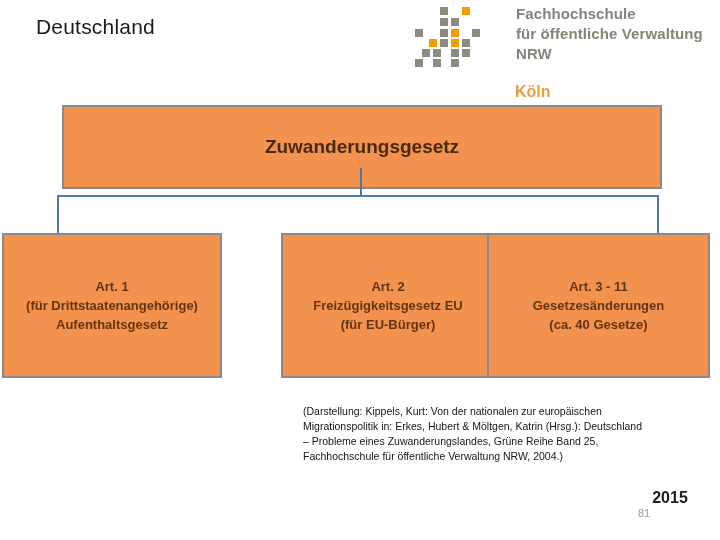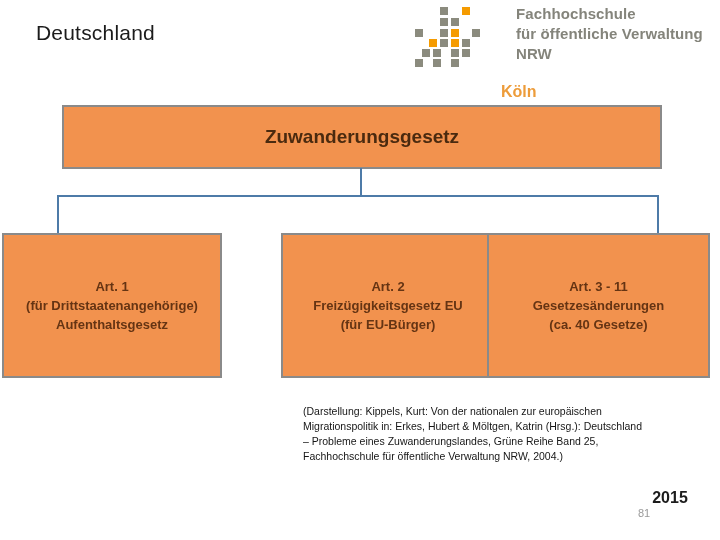--- a/index.html
+++ b/index.html
@@ -6,49 +6,49 @@
   .slide {
     position: relative;
     width: 720px; height: 540px;
     background: #ffffff;
     overflow: hidden;
     font-family: "Liberation Sans", sans-serif;
   }
 
   
   .slide-title {
-    position: absolute; left: 36px; top: 21px;
+    position: absolute; left: 36px; top: 15px;
     font-size: 21px; color: #1b1b1b; letter-spacing: 0.2px;
   }
 
   
   .logo-squares { position: absolute; left: 0; top: 0; }
   .logo-sq { position: absolute; width: 8px; height: 8px; }
   .logo-text {
     position: absolute; left: 516px; top: 4px;
     font-size: 15px; line-height: 20px; font-weight: 700;
     color: #84847b; letter-spacing: 0.1px;
   }
   .logo-city {
-    position: absolute; left: 501px; top: 83px;
+    position: absolute; left: 515px; top: 83px;
     font-size: 16px; font-weight: bold; color: #ed9c3a;
   }
 
   
   .obox {
     position: absolute;
     background: #f2924e;
     border: 2px solid #8a8a8a;
     box-sizing: border-box;
     display: flex; flex-direction: column;
     align-items: center; justify-content: center;
     text-align: center;
   }
   .root-box {
-    left: 62px; top: 105px; width: 600px; height: 64px;
+    left: 62px; top: 105px; width: 600px; height: 84px;
     font-size: 19px; font-weight: bold; color: #4a2a0f;
   }
   .child-box {
     top: 233px; height: 145px;
     font-size: 13px; font-weight: bold; color: #653413;
     line-height: 19px;
   }
   .child-box .bline { white-space: nowrap; }
   .box1 { left: 2px;   width: 220px; }
   .box2 { left: 244px; width: 214px; margin-left: 37px; }

